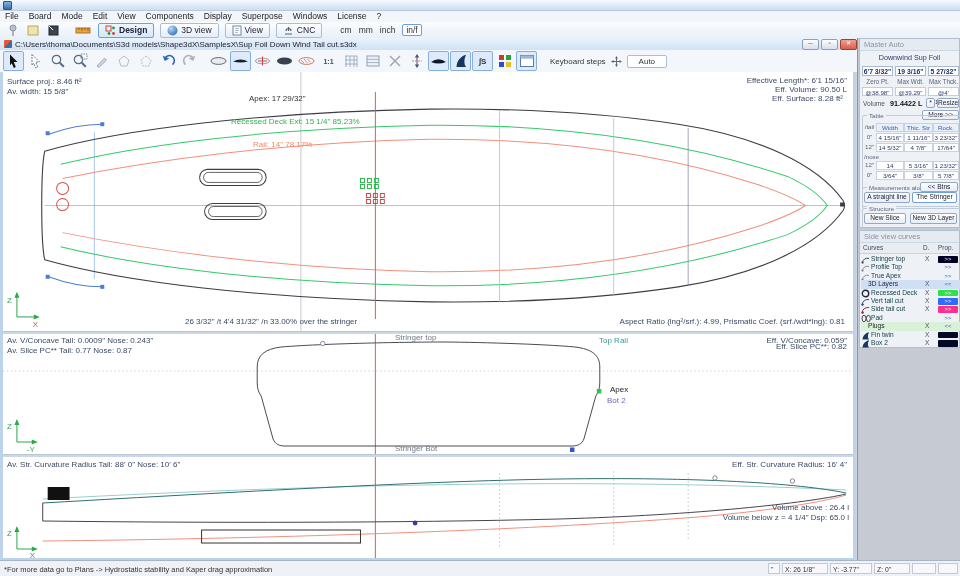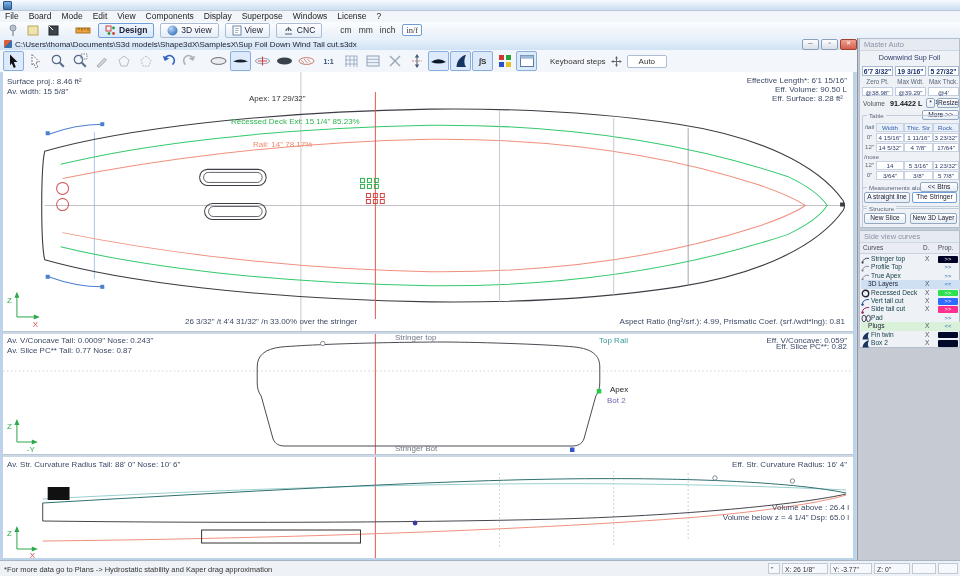--- a/index.html
+++ b/index.html
@@ -14,21 +14,21 @@
     display:flex;align-items:flex-start;font-size:8.5px;color:#222;}
   .menubar span{padding:0 5px;}
   .maintoolbar{position:absolute;top:22px;left:0;right:0;height:16px;
     background:linear-gradient(#fbfdff,#e9f0f9);border-bottom:1px solid #c9d6e6;
     display:flex;align-items:center;gap:2px;padding-left:4px;font-size:8.5px;}
   .mt-ic{width:18px;height:14px;display:flex;align-items:center;justify-content:center;}
   .tb-btn{display:flex;align-items:center;gap:3px;height:13px;padding:0 6px;margin-left:4px;
     border:1px solid #aabdd4;border-radius:2px;background:linear-gradient(#ffffff,#e4edf8);color:#223;}
   .tb-btn.sel{border-color:#6f9fd8;background:linear-gradient(#eef6ff,#d5e7fb);font-weight:bold;}
   .units{display:flex;gap:7px;margin-left:16px;color:#333;align-items:center;}
-  .unit-sel{border:1px solid #6f9fd8;background:#fff;padding:0 3px;border-radius:2px;font-family:Liberation Serif, serif;}
+  .unit-sel{border:1px solid #6f9fd8;background:#fff;padding:0 3px;border-radius:2px;}
   
   .workspace{position:absolute;top:38px;left:0;width:902px;height:522px;}
   .doc-window{position:absolute;left:0;top:0;width:856px;height:522px;background:#bdd3ea;}
   .doc-titlebar{position:absolute;top:0;left:0;width:856px;height:12px;
     background:linear-gradient(#eaf3fc,#cfe2f4);display:flex;align-items:center;gap:3px;
     padding-left:4px;font-size:8px;color:#223;}
   .doc-icon{width:8px;height:8px;background:linear-gradient(135deg,#e05a3a 50%,#3a6ea8 50%);border-radius:1px;flex:0 0 auto;}
   .winbtns{margin-left:auto;display:flex;gap:2px;padding-right:3px;}
   .winbtn{width:15px;height:9px;border:1px solid #8ba0b8;border-radius:2px;
     background:linear-gradient(#fdfdfd,#d8dee8);font-size:6px;line-height:7px;text-align:center;color:#445;}

